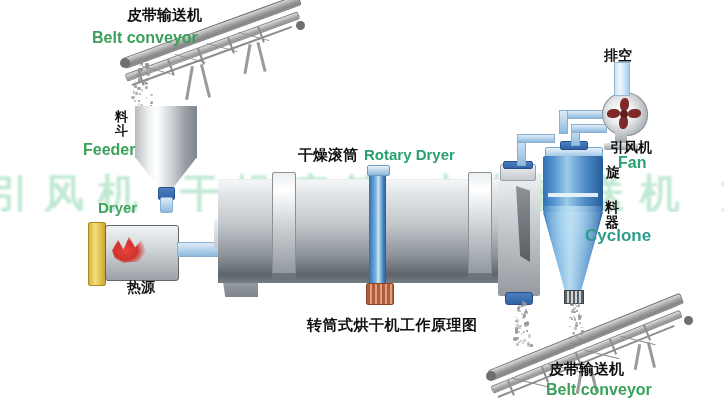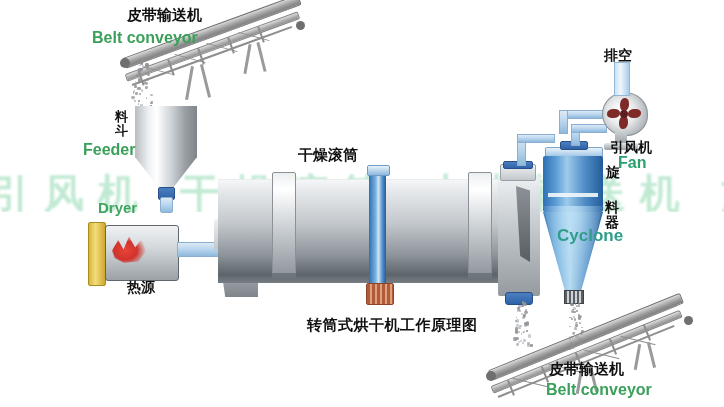--- a/index.html
+++ b/index.html
@@ -371,29 +371,30 @@
   <div class="lbl en" style="left:92px;top:30px;font-size:16px;">Belt conveyor</div>
 
   <div class="lbl cn" style="left:115px;top:110px;font-size:13px;width:14px;white-space:normal;line-height:1.08;">料斗</div>
   <div class="lbl en" style="left:83px;top:142px;font-size:16px;">Feeder</div>
 
   <div class="lbl en" style="left:98px;top:200px;font-size:15px;opacity:.95;">Dryer</div>
 
   <div class="lbl cn" style="left:127px;top:280px;font-size:14px;">热源</div>
 
   <div class="lbl cn" style="left:298px;top:148px;font-size:15px;">干燥滚筒</div>
+  <div class="lbl en-teal" style="left:364px;top:147px;font-size:15px;">Rotary Dryer</div>
 
   <div class="lbl cn" style="left:604px;top:48px;font-size:14px;">排空</div>
 
   <div class="lbl cn" style="left:610px;top:140px;font-size:14px;">引风机</div>
   <div class="lbl en-teal" style="left:618px;top:155px;font-size:16px;">Fan</div>
 
   <div class="lbl cn" style="left:606px;top:165px;font-size:14px;">旋</div>
   <div class="lbl cn" style="left:605px;top:200px;font-size:14px;">料</div>
   <div class="lbl cn" style="left:605px;top:215px;font-size:14px;">器</div>
-  <div class="lbl en-cyc" style="left:557px;top:227px;font-size:17px;">Cyclone</div>
+  <div class="lbl en-cyc" style="left:585px;top:227px;font-size:17px;">Cyclone</div>
 
   <div class="lbl cn" style="left:307px;top:318px;font-size:15px;letter-spacing:.5px;text-align:right;">转筒式烘干机工作原理图</div>
 
   <div class="lbl cn" style="left:549px;top:362px;font-size:15px;">皮带输送机</div>
   <div class="lbl en" style="left:546px;top:382px;font-size:16px;">Belt conveyor</div>
 
 </div>
 
 </body></html>

